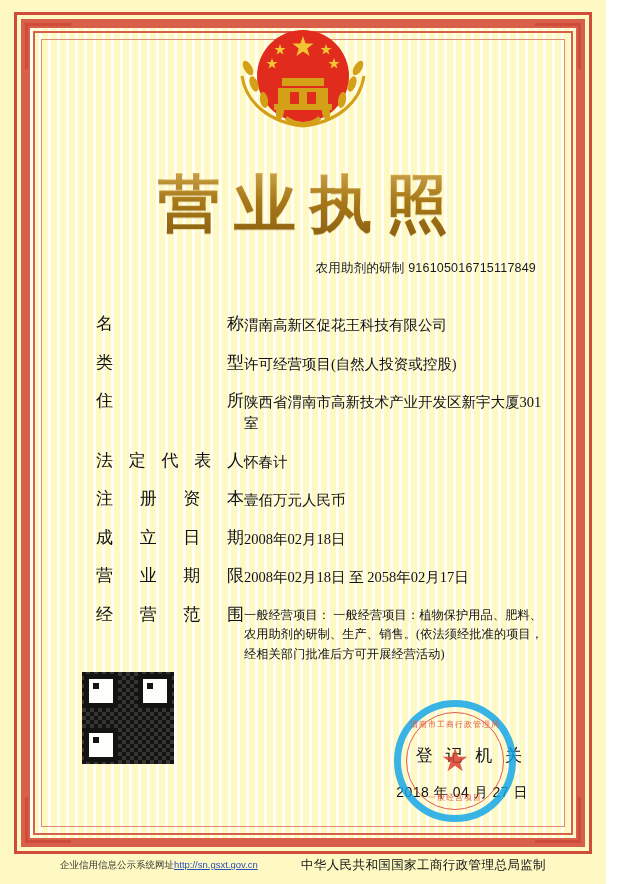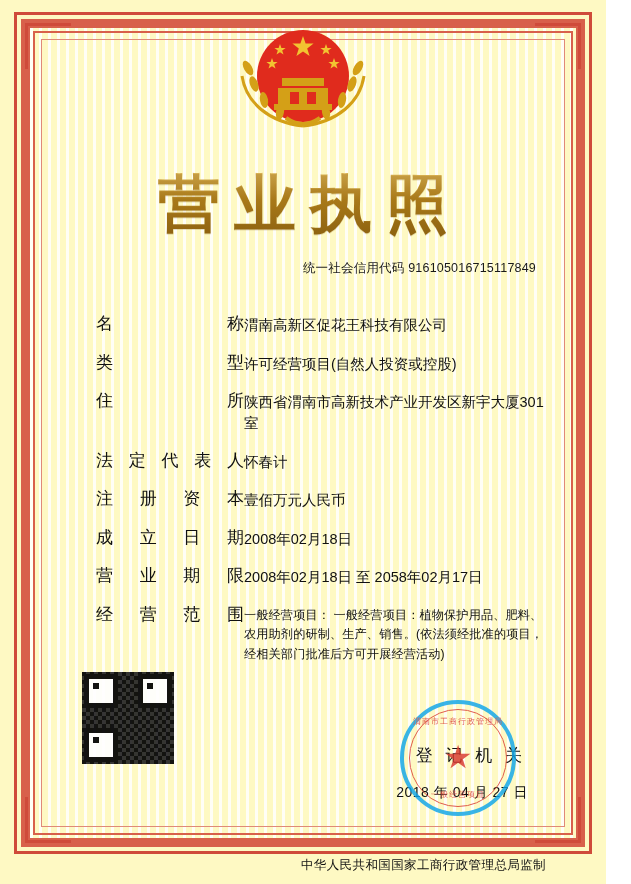--- a/index.html
+++ b/index.html
@@ -144,20 +144,21 @@
     justify-content: space-between;
     letter-spacing: 0;
   }
   .label span { display: inline-block; }
   .value {
     font-size: 14.5px;
     color: #111;
     line-height: 1.45;
     padding-top: 3px;
     flex: 1;
+    font-family: Liberation Serif, serif;
   }
   .value.small {
     font-size: 12.2px;
     line-height: 1.62;
     letter-spacing: 0.1px;
   }
 
   
   .qr {
     position: absolute;
@@ -218,21 +219,21 @@
   }
   .date-line .num { font-family: "Liberation Sans", sans-serif; }
 
   .seal {
     position: absolute;
     right: 90px;
     top: 700px;
     width: 108px;
     height: 108px;
     border-radius: 50%;
-    border: 4px solid #0ea5e9;
+    border: 7px solid #0ea5e9;
     opacity: 0.82;
     display: flex;
     align-items: center;
     justify-content: center;
     z-index: 4;
   }
   .seal::before {
     content: "";
     position: absolute;
     inset: 5px;
@@ -322,21 +323,21 @@
         <polygon points="106,44 107.4,48 111.6,48 108.2,50.6 109.5,54.6 106,52.2 102.5,54.6 103.8,50.6 100.4,48 104.6,48"></polygon>
       </g>
 
       <path d="M58 104 Q75 116 92 104" stroke="#d4a017" stroke-width="4" fill="none"></path>
     </svg>
   </div>
 
   <div class="title">营业执照</div>
 
   <div class="credit-code">
-    <span>统一社会信用代码</span>
+    <span>农用助剂的研制</span>
     <span>916105016715117849</span>
   </div>
 
   <div class="fields">
 
     <div class="row">
       <div class="label">
         <span>名</span>
           <span>称</span>
       </div>
@@ -429,15 +430,18 @@
 
   <div class="date-line">
     <span class="num">2018</span>
     <span>年</span>
     <span class="num">04</span>
     <span>月</span>
     <span class="num">27</span>
     <span>日</span>
   </div>
 
+  <div class="footer-left">
+    <span>企业信用信息公示系统网址</span><span class="url">http://sn.gsxt.gov.cn</span>
+  </div>
   <div class="footer-right">中华人民共和国国家工商行政管理总局监制</div>
 
 </div>
 
 </body></html>

